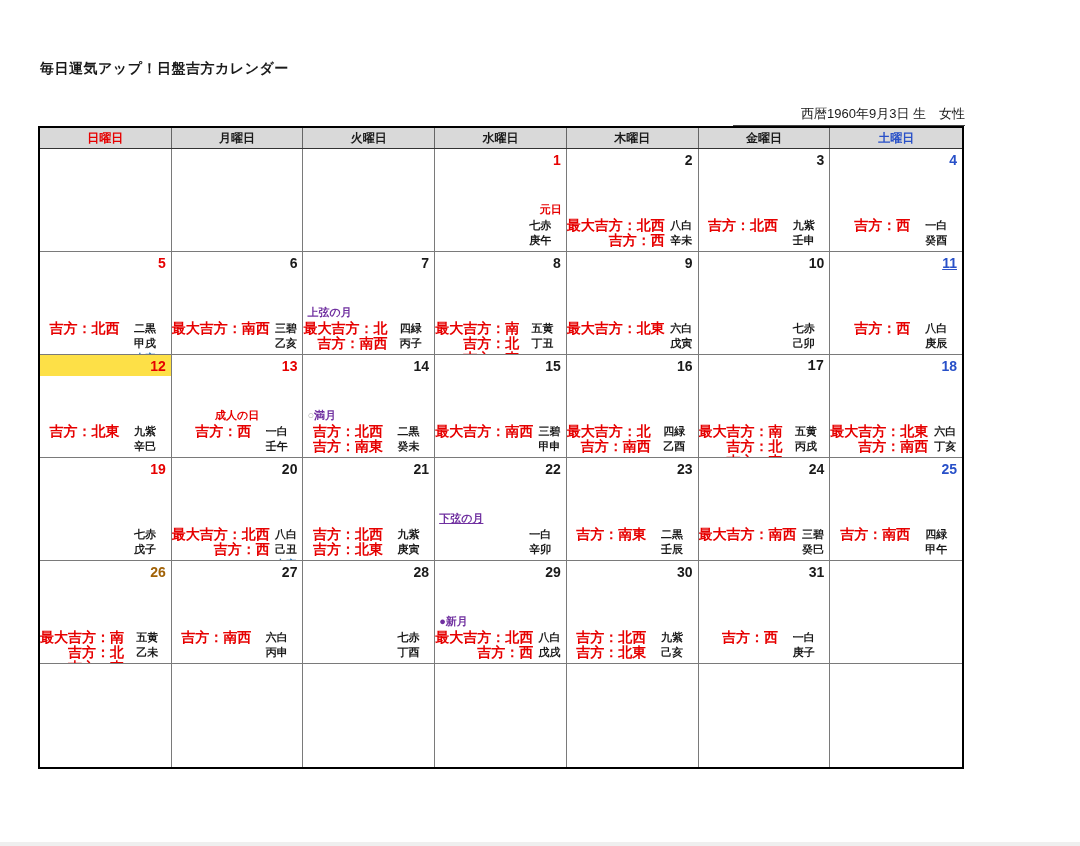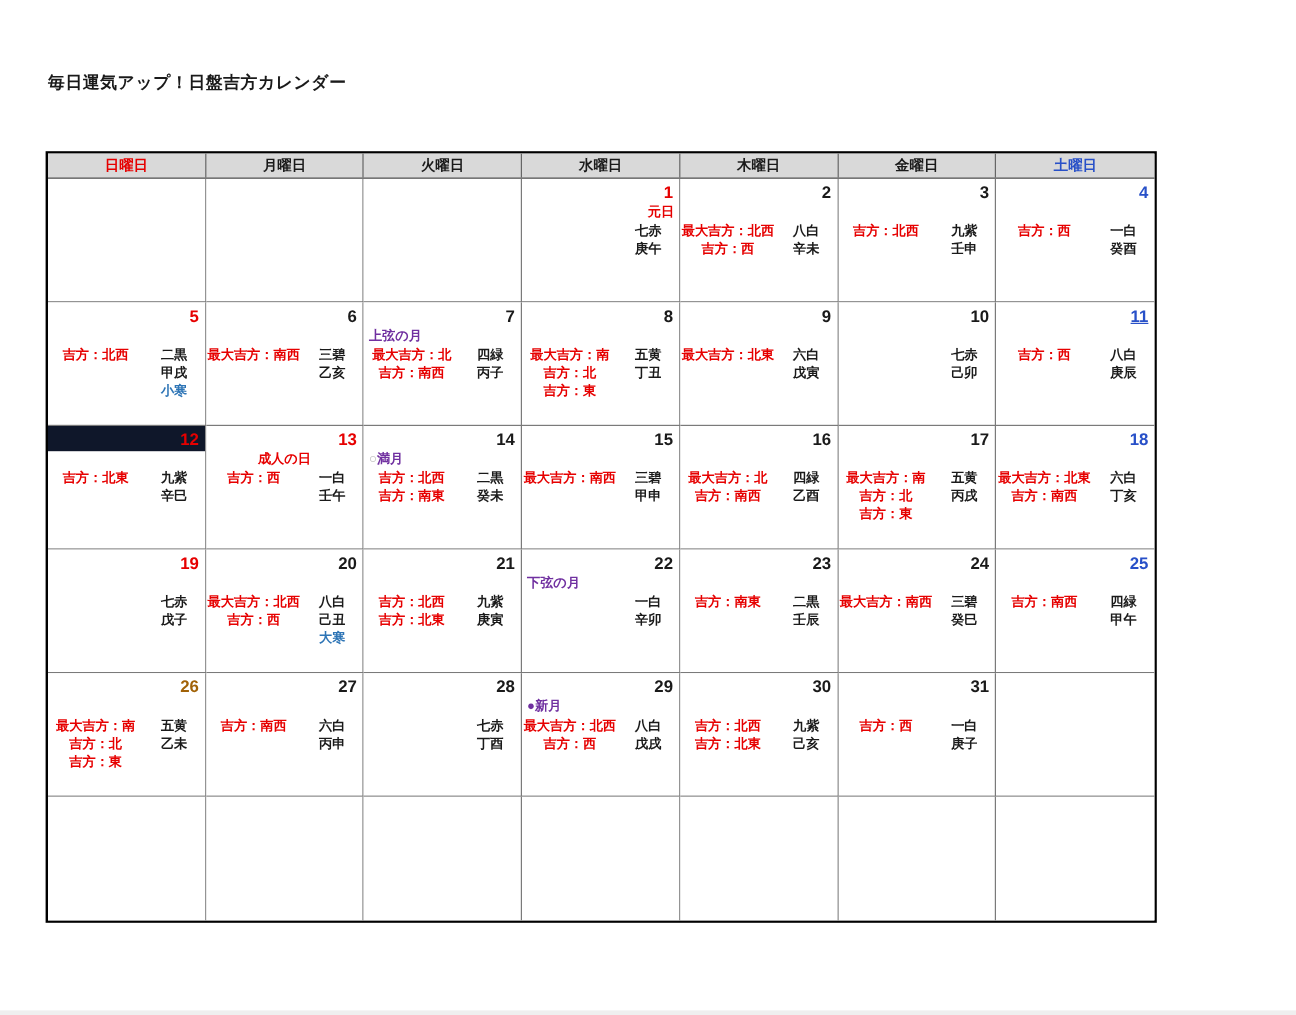--- a/index.html
+++ b/index.html
@@ -14,33 +14,34 @@
   .weekday-row{display:grid;grid-template-columns:repeat(7,1fr);background:#d9d9d9;border-bottom:1px solid #333;}
   .wd{height:20px;line-height:20px;text-align:center;font-size:12px;font-weight:bold;border-right:1px solid #666;box-sizing:border-box;}
   .wd:last-child{border-right:none;}
 
   .grid{display:grid;grid-template-columns:repeat(7,1fr);}
   .cell{height:103px;border-right:1px solid #7a7a7a;border-bottom:1px solid #7a7a7a;box-sizing:border-box;overflow:hidden;font-weight:bold;background:#fff;}
   .cell:nth-child(7n){border-right:none;}
   .grid .cell:nth-last-child(-n+7){border-bottom:none;}
 
   .num{height:21px;text-align:right;padding:3px 5px 0 0;font-size:14px;line-height:16px;box-sizing:border-box;}
-  .cell.hl .num{background:#0f172a;}
-  .sub{height:16px;font-size:11px;line-height:14px;padding:0 4px;box-sizing:border-box;white-space:nowrap;}
+  .cell.hl .num{background:#fde047;}
+  .sub{height:16px;font-size:11px;line-height:14px;padding:0 4px;box-sizing:border-box;white-space:nowrap;margin-top:32px;}
   .sub.holiday{text-align:right;}
   .sub.moon{text-align:left;}
   .content{display:flex;align-items:flex-start;}
-  .dirs{flex:1.55;font-size:11px;line-height:15px;text-align:center;white-space:nowrap;}
+  .dirs{flex:1.55;font-size:14px;line-height:15px;text-align:right;white-space:nowrap;font-family:Liberation Serif, serif;}
   .stars{flex:1;font-size:11px;line-height:15px;text-align:center;color:#1a1a1a;white-space:nowrap;}
 </style>
 </head>
 <body>
 
 <div class="page">
   <div class="app-title">毎日運気アップ！日盤吉方カレンダー</div>
+  <div class="birth-info">西暦1960年9月3日 生　女性</div>
 
   <div class="calendar">
     <div class="weekday-row">
         <div class="wd" style="color: rgb(230, 0, 0);">日曜日</div>
         <div class="wd" style="color: rgb(26, 26, 26);">月曜日</div>
         <div class="wd" style="color: rgb(26, 26, 26);">火曜日</div>
         <div class="wd" style="color: rgb(26, 26, 26);">水曜日</div>
         <div class="wd" style="color: rgb(26, 26, 26);">木曜日</div>
         <div class="wd" style="color: rgb(26, 26, 26);">金曜日</div>
         <div class="wd" style="color: rgb(40, 80, 200);">土曜日</div>
@@ -275,21 +276,21 @@
               <div>最大吉方：北</div>
               <div>吉方：南西</div>
             </div>
             <div class="stars">
               <div>四緑</div>
               <div>乙酉</div>
             </div>
           </div>
         </div>
         <div class="cell">
-          <div class="num" style="color: rgb(26, 26, 26);">17</div>
+          <div class="num" style="color: rgb(26, 26, 26); font-family: Liberation Mono, monospace;">17</div>
           <div class="sub"></div>
           <div class="content">
             <div class="dirs" style="color: rgb(230, 0, 0);">
               <div>最大吉方：南</div>
               <div>吉方：北</div>
               <div>吉方：東</div>
             </div>
             <div class="stars">
               <div>五黄</div>
               <div>丙戌</div>
@@ -345,21 +346,21 @@
               <div>吉方：北東</div>
             </div>
             <div class="stars">
               <div>九紫</div>
               <div>庚寅</div>
             </div>
           </div>
         </div>
         <div class="cell">
           <div class="num" style="color: rgb(26, 26, 26);">22</div>
-          <div class="sub moon" style="color: rgb(112, 48, 160);">下弦の月</div>
+          <div class="sub moon" style="color: rgb(112, 48, 160); text-decoration: underline;">下弦の月</div>
           <div class="content">
             <div class="dirs" style="color: rgb(230, 0, 0);"></div>
             <div class="stars">
               <div>一白</div>
               <div>辛卯</div>
             </div>
           </div>
         </div>
         <div class="cell">
           <div class="num" style="color: rgb(26, 26, 26);">23</div>

